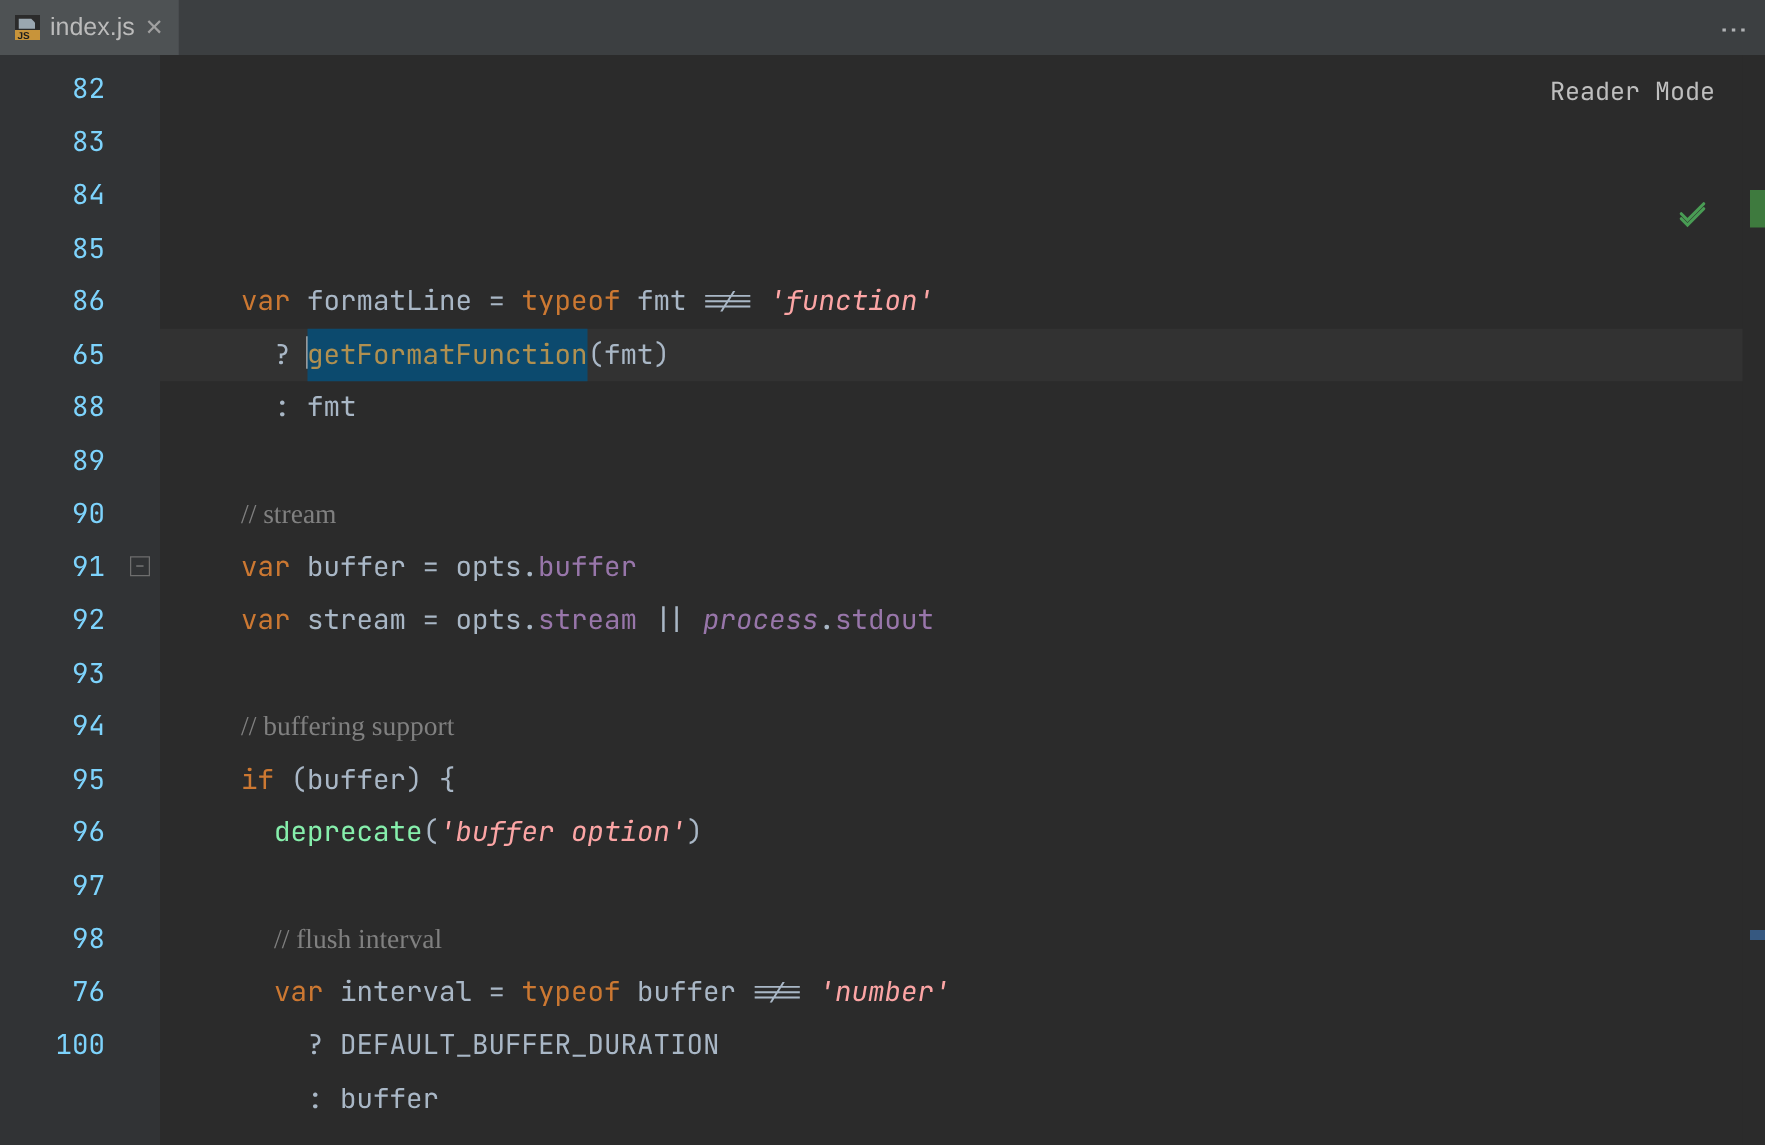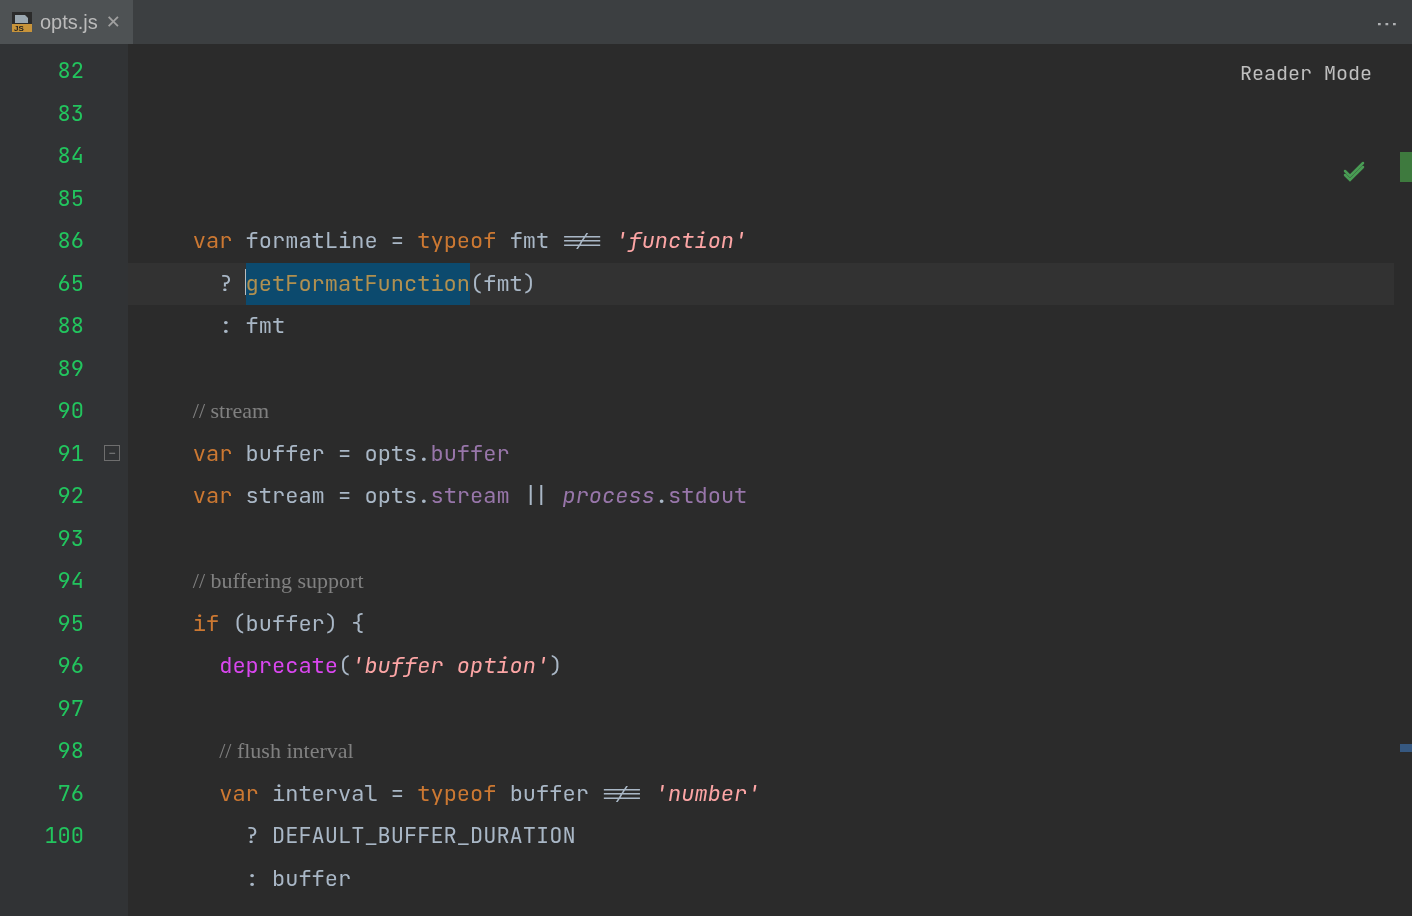--- a/index.html
+++ b/index.html
@@ -61,37 +61,37 @@
   .code {
     flex: 1;
     padding-top: 6px;
     font-family: "JetBrains Mono","Menlo","Consolas",monospace;
     font-size: 22px;
     line-height: 42.5px;
     white-space: pre;
     position: relative;
   }
   .ln {
-    color: #22c55e;
+    color: #7dd3fc;
     font-family: "JetBrains Mono","Menlo","Consolas",monospace;
     font-size: 22px;
     line-height: 42.5px;
     height: 42.5px;
     padding-right: 12px;
   }
   .row { height: 42.5px; padding-left: 12px; }
   .hl-line { background: #323232; }
   .tok-kw   { color: #cc7832; }
   .tok-id   { color: #a9b7c6; }
   .tok-op   { color: #a9b7c6; }
   .tok-str  { color: #fca5a5; font-style: italic; }
   .tok-com  { color: #808080; font-family: Liberation Serif, serif; }
   .tok-prop { color: #9876aa; }
   .tok-proc { color: #9876aa; font-style: italic; }
-  .tok-fn   { color: #d946ef; }
+  .tok-fn   { color: #86efac; }
   .tok-fn-dark { color: #b09050; }
   .caret {
     display:inline-block;
     width:2px;
     height:26px;
     background:#bbbbbb;
     vertical-align:-4px;
     margin-left:-1px;
     margin-right:-1px;
   }
@@ -124,21 +124,21 @@
 <div class="tabbar">
   <div class="tab">
     <span class="js-icon">
       <svg width="20" height="20" viewBox="0 0 20 20">
           <rect width="20" height="20" fill="#2b2b2b"></rect>
           <rect x="0" y="12" width="20" height="8" fill="#c8943a"></rect>
           <text x="2" y="19" font-size="8" font-family="Arial" fill="#1e1e1e" font-weight="bold">JS</text>
           <path d="M3 3 h10 l3 3 v5 h-13 z" fill="#9aa7b0"></path>
         </svg>
     </span>
-    <span>opts.js</span>
+    <span>index.js</span>
     <span class="tab-close">✕</span>
   </div>
   <div class="kebab">⋮</div>
 </div>
 
 <div class="editor">
   <div class="gutter" id="gutter">
       <div class="ln">82</div>
       <div class="ln">83</div>
       <div class="ln">84</div>

